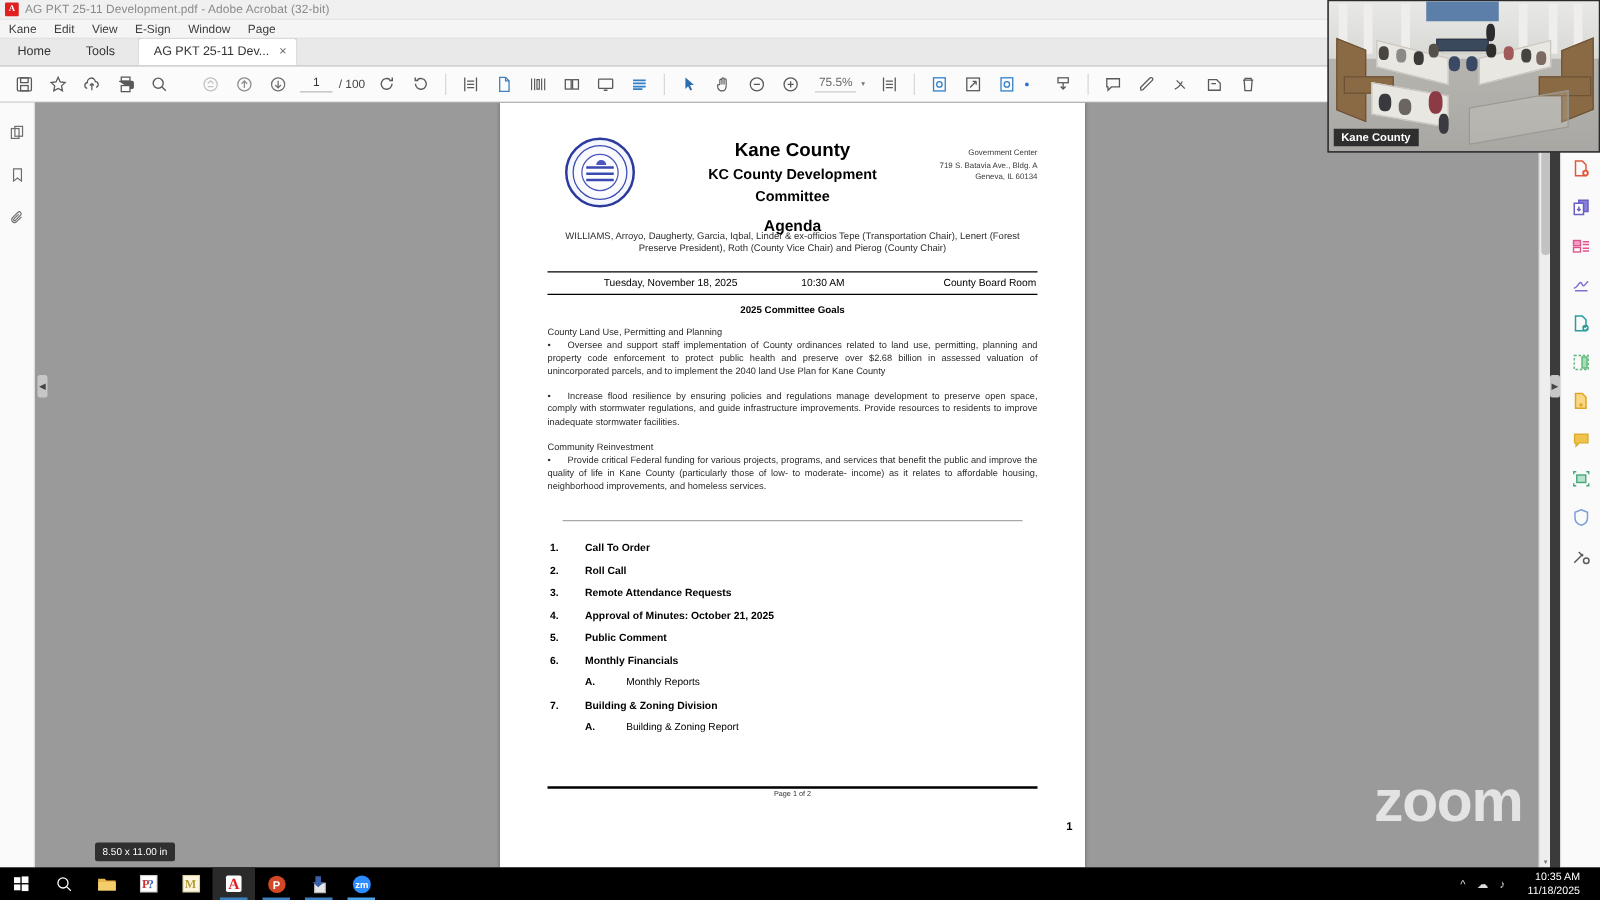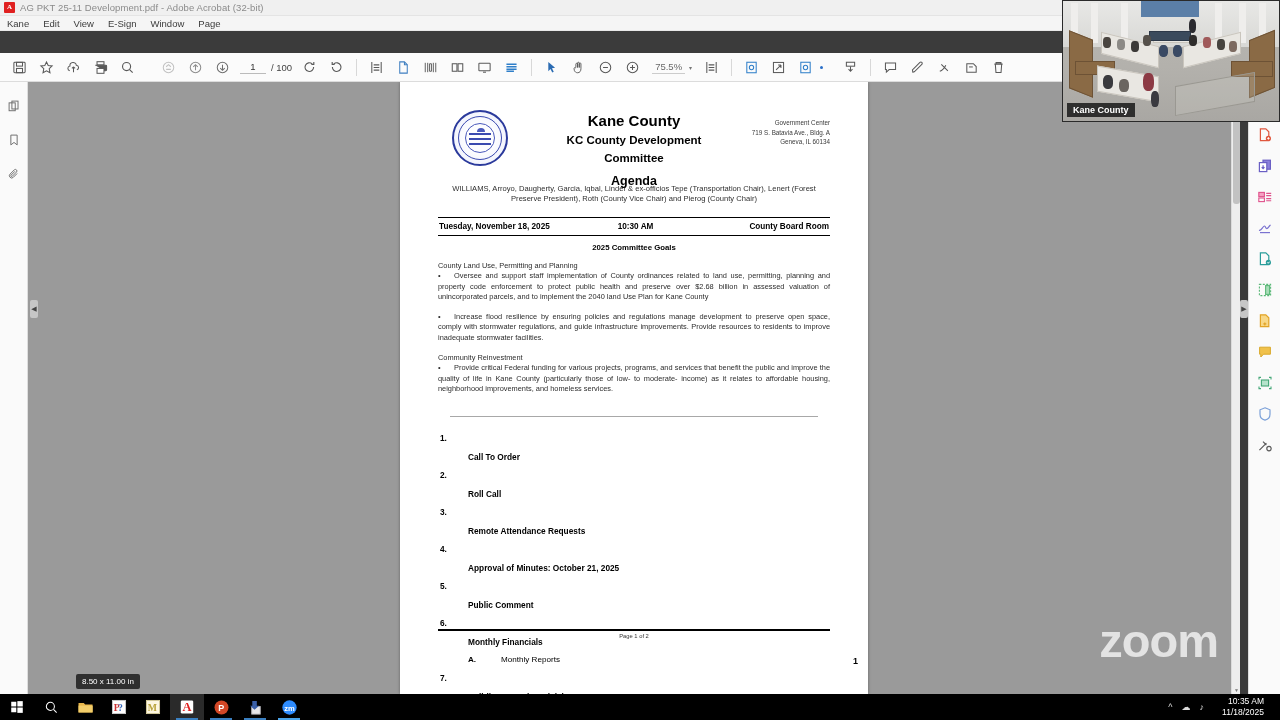--- a/index.html
+++ b/index.html
@@ -153,21 +153,21 @@
   }
 
   .members {
     font-size: 7.6px; color: #2e2e2e; text-align: center; line-height: 10.3px;
     margin-top: 6px; padding: 0 2px;
   }
 
   .meta-rule-top { border-top: 1px solid #000; margin-top: 12px; }
   .meta-row {
     display: flex; justify-content: space-between; align-items: flex-start;
-    font-size: 8.2px; font-weight: bold; color: #000; padding: 4px 1px 4px 1px;
+    font-size: 8.2px; font-weight: normal; color: #000; padding: 4px 1px 4px 1px; margin-left: 44px;
   }
   .meta-row .mid { margin-left: -28px; }
   .meta-rule-bot { border-bottom: 1px solid #000; }
 
   .goals-title {
     text-align: center; font-size: 7.8px; font-weight: bold; color: #000;
     margin-top: 7px;
   }
   .goal { margin-top: 9px; }
   .goal h4 { font-size: 7.4px; font-weight: normal; color: #2c2c2c; line-height: 10.5px; }
@@ -175,21 +175,21 @@
     font-size: 7.4px; color: #2c2c2c; line-height: 10.6px;
     text-align: justify; text-justify: inter-word; margin-top: 0px;
   }
   .goal p .bul { display: inline-block; width: 16px; }
 
   .hr-thin { border-top: 1px solid #a8a8a8; margin: 21px 12px 0 12px; }
 
   .agenda-list { margin-top: 12px; padding-left: 2px; }
   .ag-item { display: flex; font-size: 8.3px; line-height: 18px; color: #000; }
   .ag-item .num { width: 28px; font-weight: bold; }
-  .ag-item .lbl { font-weight: bold; margin-top: 19px; }
+  .ag-item .lbl { font-weight: bold; }
   .ag-sub { display: flex; font-size: 8.1px; line-height: 18px; color: #000; padding-left: 28px; }
   .ag-sub .num { width: 33px; font-weight: bold; }
   .ag-sub .lbl { font-weight: normal; }
 
   .foot-rule { position: absolute; left: 38px; right: 38px; bottom: 63px; border-top: 2px solid #000; }
   .foot-text {
     position: absolute; left: 0; right: 0; bottom: 55px; text-align: center;
     font-size: 5.8px; color: #333;
   }
   .foot-num {
@@ -294,20 +294,28 @@
 
   <div class="menubar">
     <div class="mi">Kane</div>
     <div class="mi">Edit</div>
     <div class="mi">View</div>
     <div class="mi">E-Sign</div>
     <div class="mi">Window</div>
     <div class="mi">Page</div>
   </div>
 
+  <div class="tabstrip">
+    <div class="tab">Home</div>
+    <div class="tab">Tools</div>
+    <div class="tab doc">
+      <span>AG PKT 25-11 Dev...</span>
+      <span class="closex">×</span>
+    </div>
+  </div>
 
   <div class="toolbar">
     <div class="tbtn">
       <svg width="15" height="15" viewBox="0 0 16 16" fill="none" stroke="#595959" stroke-width="1.1">
         <rect x="2" y="2.5" width="12" height="11" rx="1"></rect>
           <rect x="4.8" y="2.5" width="6.4" height="4"></rect>
         <rect x="4.8" y="9" width="6.4" height="4.5"></rect>
       </svg>
     </div>
     <div class="tbtn">

